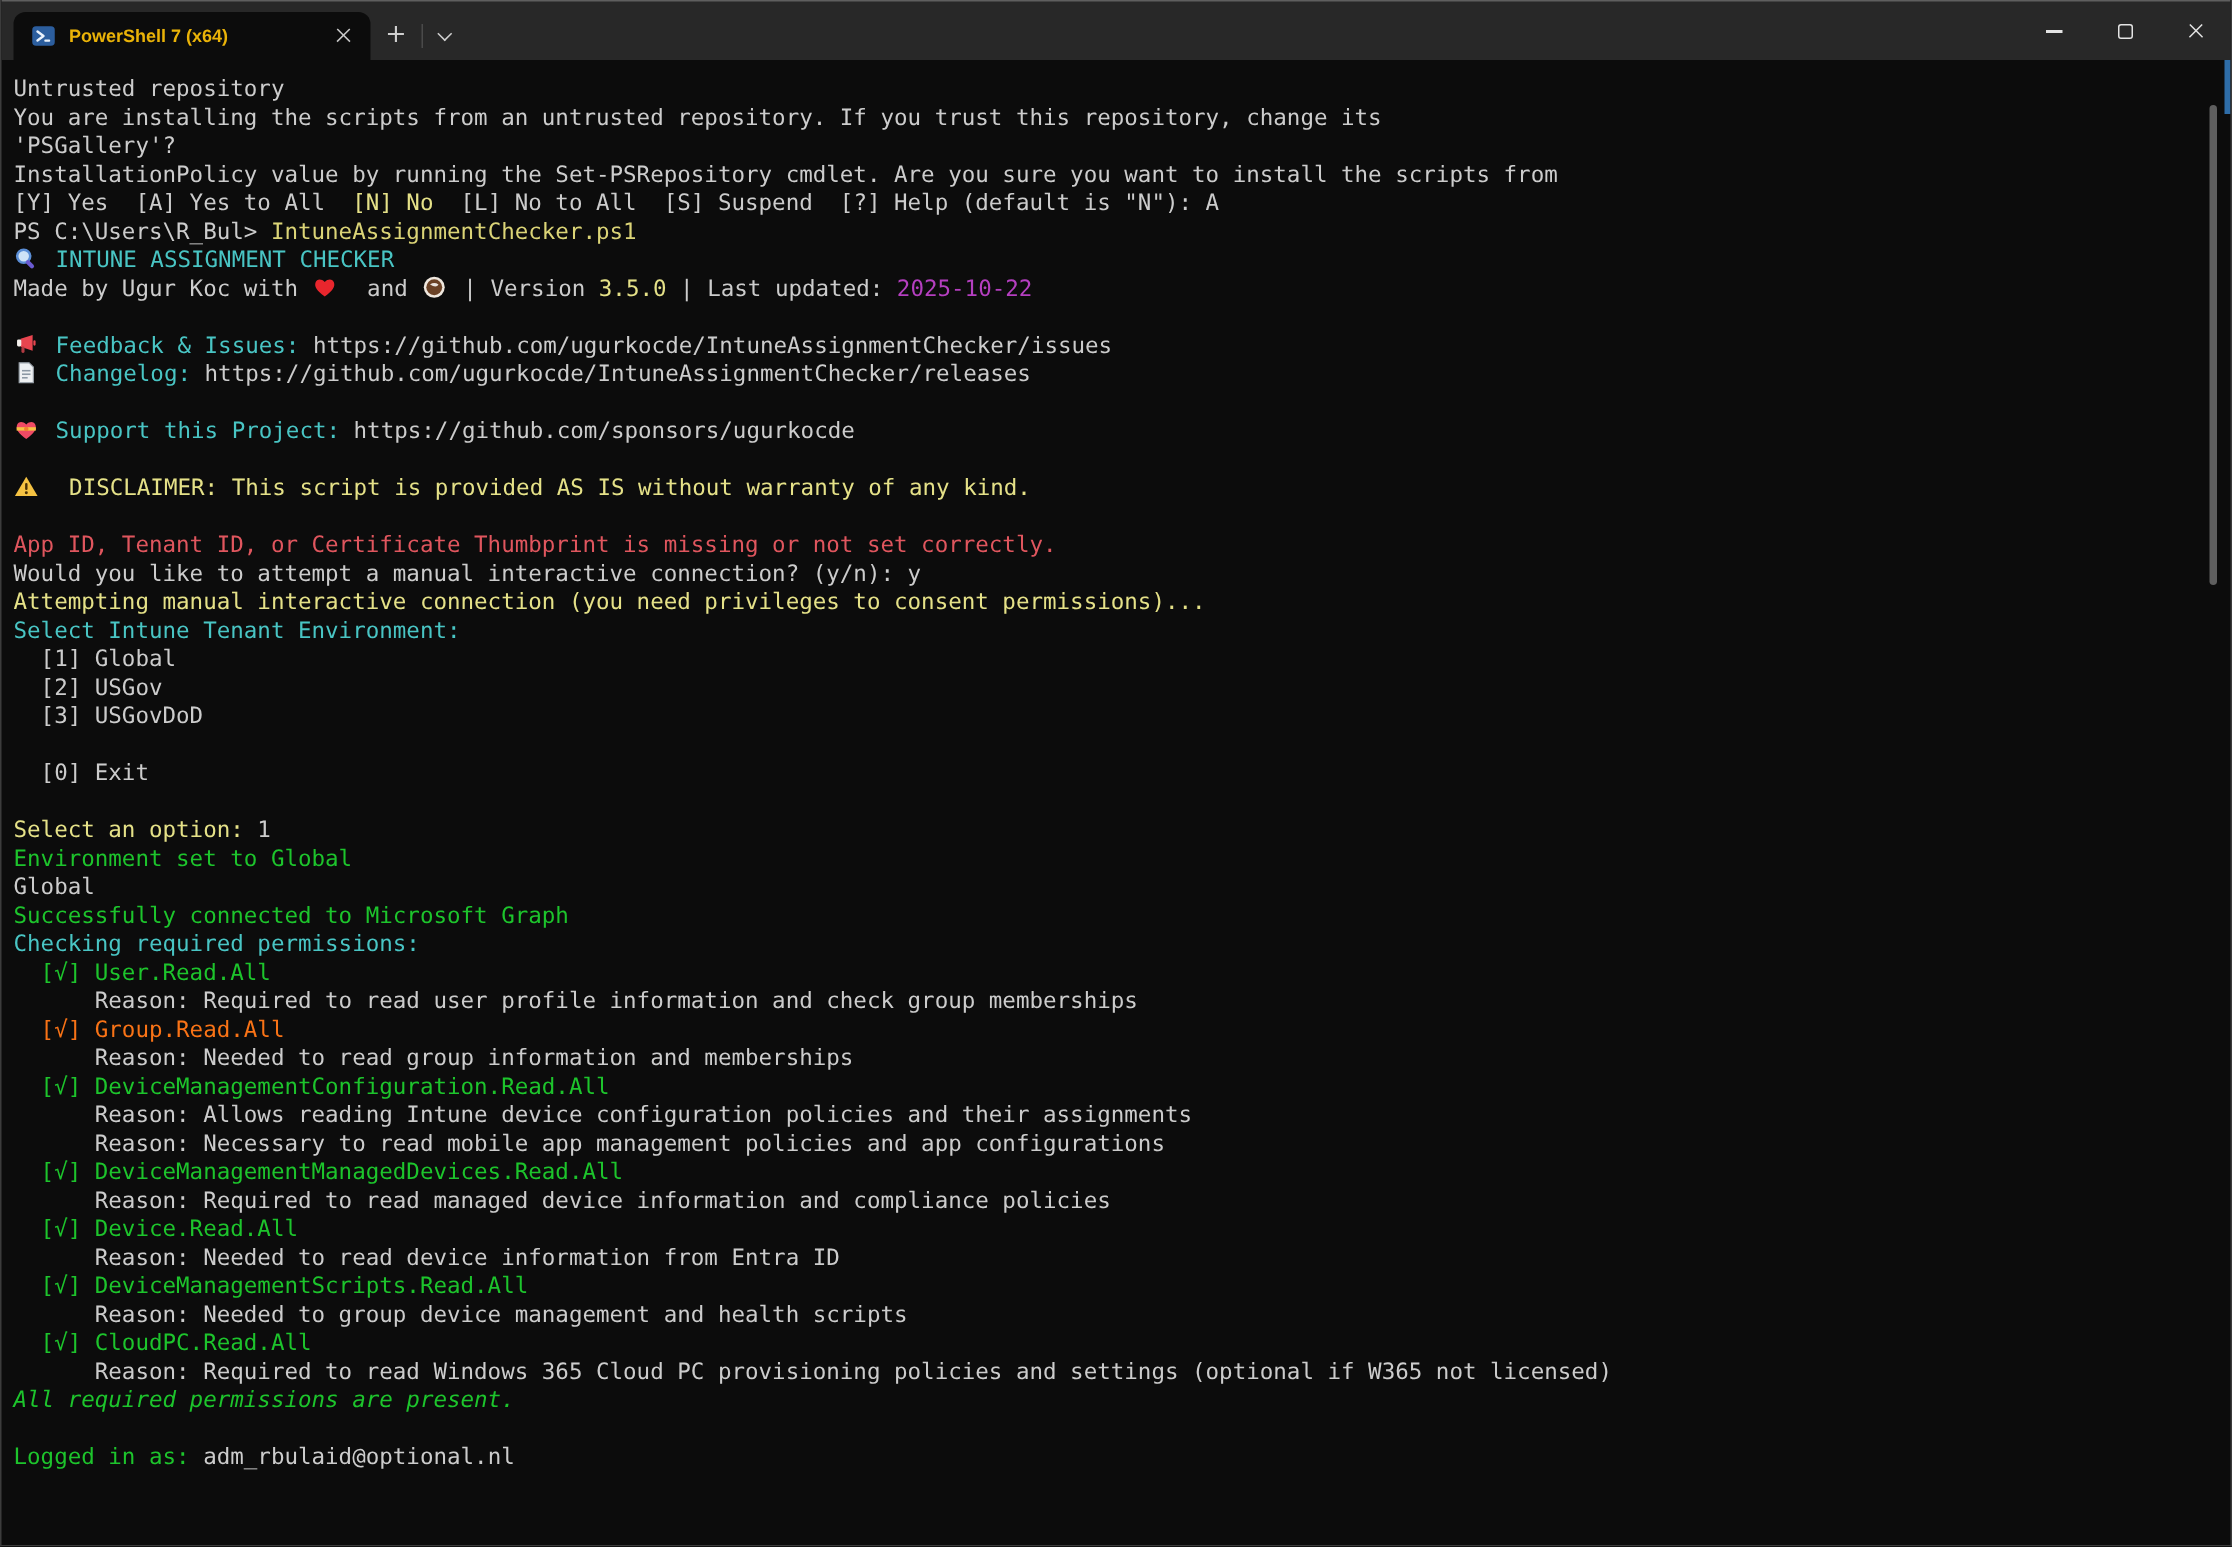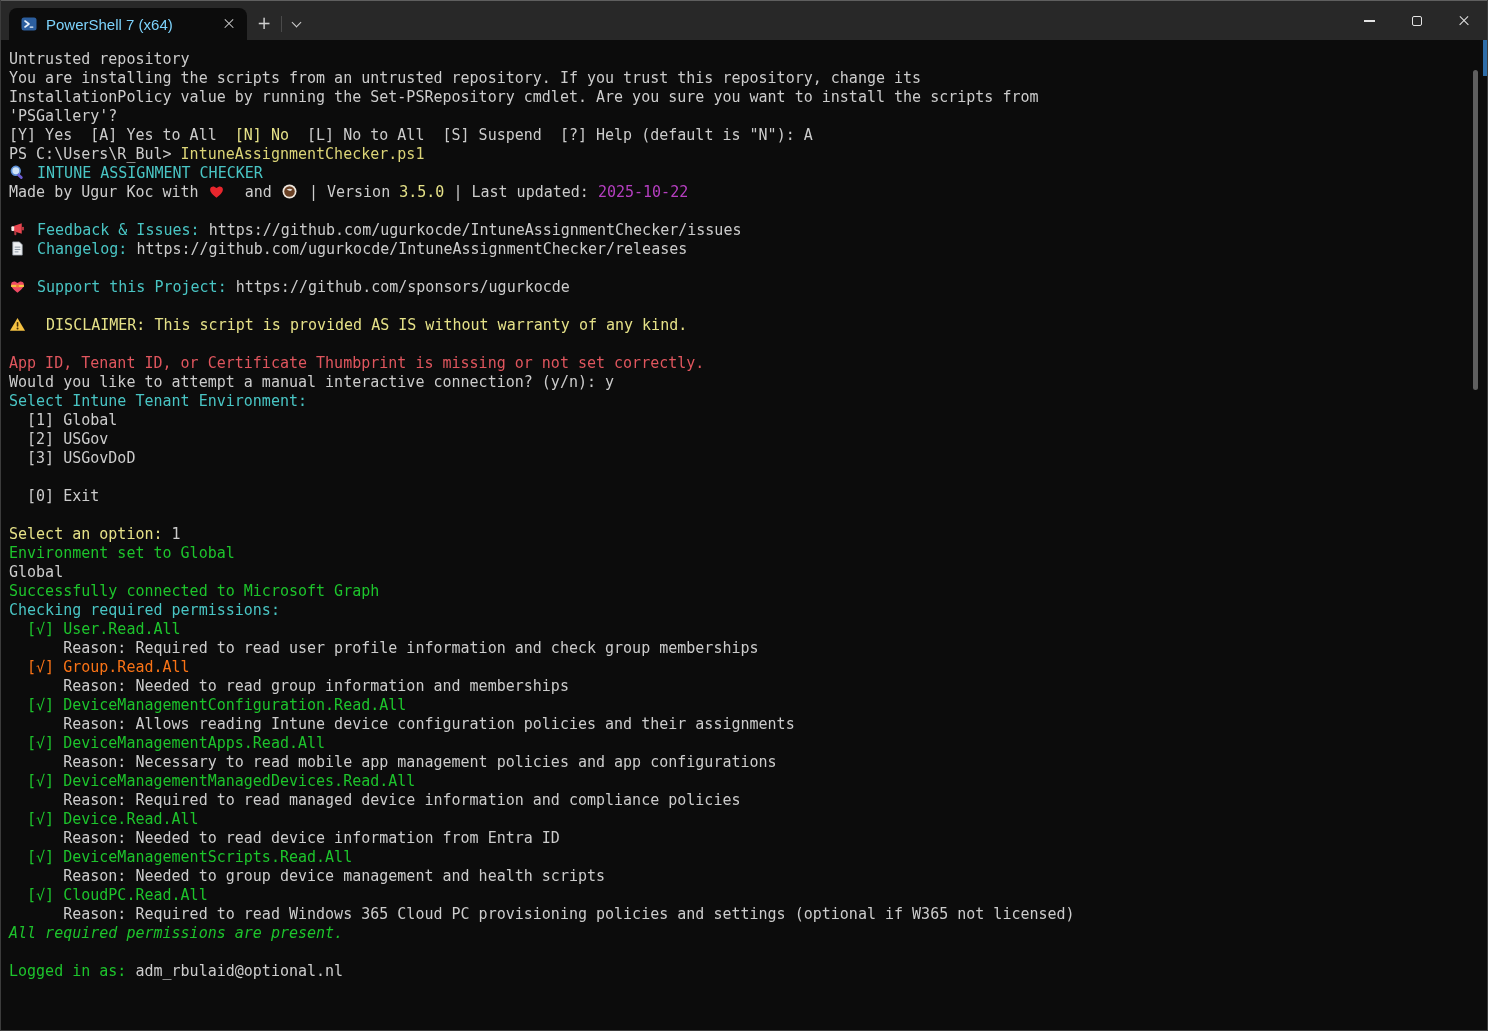--- a/index.html
+++ b/index.html
@@ -16,21 +16,21 @@
     background:#282828; border-top:1px solid #5f5f5f;
     display:flex; align-items:flex-end;
   }
   .tab {
     margin-left:8px; height:32px; width:238px;
     background:#0C0C0C; border-radius:8px 8px 0 0;
     display:flex; align-items:center; padding:0 10px 0 12px;
     font-family:"Liberation Sans","DejaVu Sans",sans-serif;
   }
   .tab-title {
-    color:#7dd3fc; font-size:15px; font-weight:normal;
+    color:#eab308; font-size:12px; font-weight:bold;
     flex:1; margin-left:9px; white-space:nowrap; overflow:hidden;
   }
   .ps-icon { width:16px; height:16px; flex:0 0 16px; }
   .xbars { position:relative; width:16px; height:16px; cursor:pointer; }
   .xbars::before,.xbars::after {
     content:""; position:absolute; left:2px; top:7.4px; width:12px; height:1.2px;
     background:#c9c9c9;
   }
   .xbars::before { transform:rotate(45deg); }
   .xbars::after  { transform:rotate(-45deg); }
@@ -101,22 +101,22 @@
         </div>
       <div class="win-btn">
           <span class="glyph-close"></span>
         </div>
     </div>
   </div>
 
   <div class="term">
       <div class="line"><span style="color: rgb(204, 204, 204);">Untrusted repository</span></div>
       <div class="line"><span style="color: rgb(204, 204, 204);">You are installing the scripts from an untrusted repository. If you trust this repository, change its</span></div>
+      <div class="line"><span style="color: rgb(204, 204, 204);">'PSGallery'?</span></div>
       <div class="line"><span style="color: rgb(204, 204, 204);">InstallationPolicy value by running the Set-PSRepository cmdlet. Are you sure you want to install the scripts from</span></div>
-      <div class="line"><span style="color: rgb(204, 204, 204);">'PSGallery'?</span></div>
       <div class="line"><span style="color: rgb(204, 204, 204);">[Y] Yes  [A] Yes to All  </span><span style="color: rgb(229, 225, 136);">[N] No</span><span style="color: rgb(204, 204, 204);">  [L] No to All  [S] Suspend  [?] Help (default is "N"): A</span></div>
       <div class="line"><span style="color: rgb(204, 204, 204);">PS C:\Users\R_Bul&gt; </span><span style="color: rgb(219, 212, 119);">IntuneAssignmentChecker.ps1</span></div>
       <div class="line"><span class="emoji"><svg viewBox="0 0 18 18">
             <circle cx="7.2" cy="7.2" r="4.6" fill="#cfe3f7" stroke="#5b8ed6" stroke-width="1.8"></circle>
             <rect x="10.2" y="9.4" width="7" height="3" rx="1.5" transform="rotate(45 10.2 9.4)" fill="#6b5bd2"></rect>
           </svg></span><span style="color: rgb(73, 197, 196);"> INTUNE ASSIGNMENT CHECKER</span></div>
       <div class="line"><span style="color: rgb(204, 204, 204);">Made by Ugur Koc with </span><span class="emoji"><svg viewBox="0 0 18 18">
             <path d="M9 15.5 C3.5 11.5 1.5 8.5 2.5 5.6 C3.3 3.4 6.3 2.6 9 5.3 C11.7 2.6 14.7 3.4 15.5 5.6 C16.5 8.5 14.5 11.5 9 15.5 Z" fill="#e8262d"></path>
           </svg></span><span style="color: rgb(204, 204, 204);">  and </span><span class="emoji"><svg viewBox="0 0 18 18">
             <circle cx="9" cy="9" r="7.4" fill="#efe7de"></circle>
@@ -144,39 +144,39 @@
           </svg></span><span style="color: rgb(73, 197, 196);"> Support this Project: </span><span style="color: rgb(204, 204, 204);">https://github.com/sponsors/ugurkocde</span></div>
       <div class="line"></div>
       <div class="line"><span class="emoji"><svg viewBox="0 0 18 18">
             <path d="M9 2 L17 15.5 L1 15.5 Z" fill="#f5c242"></path>
             <rect x="8.2" y="6.3" width="1.7" height="5" rx="0.8" fill="#4a3005"></rect>
             <circle cx="9.05" cy="13.3" r="1.05" fill="#4a3005"></circle>
           </svg></span><span style="color: rgb(229, 225, 136);">  DISCLAIMER: This script is provided AS IS without warranty of any kind.</span></div>
       <div class="line"></div>
       <div class="line"><span style="color: rgb(224, 86, 94);">App ID, Tenant ID, or Certificate Thumbprint is missing or not set correctly.</span></div>
       <div class="line"><span style="color: rgb(204, 204, 204);">Would you like to attempt a manual interactive connection? (y/n): y</span></div>
+      <div class="line"><span style="color: rgb(229, 225, 136);">Attempting manual interactive connection (you need privileges to consent permissions)...</span></div>
       <div class="line"><span style="color: rgb(73, 197, 196);">Select Intune Tenant Environment:</span></div>
       <div class="line"><span style="color: rgb(204, 204, 204);">  [1] Global</span></div>
       <div class="line"><span style="color: rgb(204, 204, 204);">  [2] USGov</span></div>
       <div class="line"><span style="color: rgb(204, 204, 204);">  [3] USGovDoD</span></div>
       <div class="line"></div>
       <div class="line"><span style="color: rgb(204, 204, 204);">  [0] Exit</span></div>
       <div class="line"></div>
       <div class="line"><span style="color: rgb(229, 225, 136);">Select an option: </span><span style="color: rgb(204, 204, 204);">1</span></div>
       <div class="line"><span style="color: rgb(29, 196, 44);">Environment set to Global</span></div>
       <div class="line"><span style="color: rgb(204, 204, 204);">Global</span></div>
       <div class="line"><span style="color: rgb(29, 196, 44);">Successfully connected to Microsoft Graph</span></div>
       <div class="line"><span style="color: rgb(73, 197, 196);">Checking required permissions:</span></div>
       <div class="line"><span style="color: rgb(29, 196, 44);">  [√] User.Read.All</span></div>
       <div class="line"><span style="color: rgb(204, 204, 204);">      Reason: Required to read user profile information and check group memberships</span></div>
       <div class="line"><span style="color: #f97316;">  [√] Group.Read.All</span></div>
       <div class="line"><span style="color: rgb(204, 204, 204);">      Reason: Needed to read group information and memberships</span></div>
       <div class="line"><span style="color: rgb(29, 196, 44);">  [√] DeviceManagementConfiguration.Read.All</span></div>
       <div class="line"><span style="color: rgb(204, 204, 204);">      Reason: Allows reading Intune device configuration policies and their assignments</span></div>
-      <div class="line"><span style="color: rgb(29, 196, 44);">  [√] DeviceManagementApps.Read.All</span></div>
       <div class="line"><span style="color: rgb(204, 204, 204);">      Reason: Necessary to read mobile app management policies and app configurations</span></div>
       <div class="line"><span style="color: rgb(29, 196, 44);">  [√] DeviceManagementManagedDevices.Read.All</span></div>
       <div class="line"><span style="color: rgb(204, 204, 204);">      Reason: Required to read managed device information and compliance policies</span></div>
       <div class="line"><span style="color: rgb(29, 196, 44);">  [√] Device.Read.All</span></div>
       <div class="line"><span style="color: rgb(204, 204, 204);">      Reason: Needed to read device information from Entra ID</span></div>
       <div class="line"><span style="color: rgb(29, 196, 44);">  [√] DeviceManagementScripts.Read.All</span></div>
       <div class="line"><span style="color: rgb(204, 204, 204);">      Reason: Needed to group device management and health scripts</span></div>
       <div class="line"><span style="color: rgb(29, 196, 44);">  [√] CloudPC.Read.All</span></div>
       <div class="line"><span style="color: rgb(204, 204, 204);">      Reason: Required to read Windows 365 Cloud PC provisioning policies and settings (optional if W365 not licensed)</span></div>
       <div class="line"><span style="color: rgb(29, 196, 44); font-style: italic;">All required permissions are present.</span></div>

